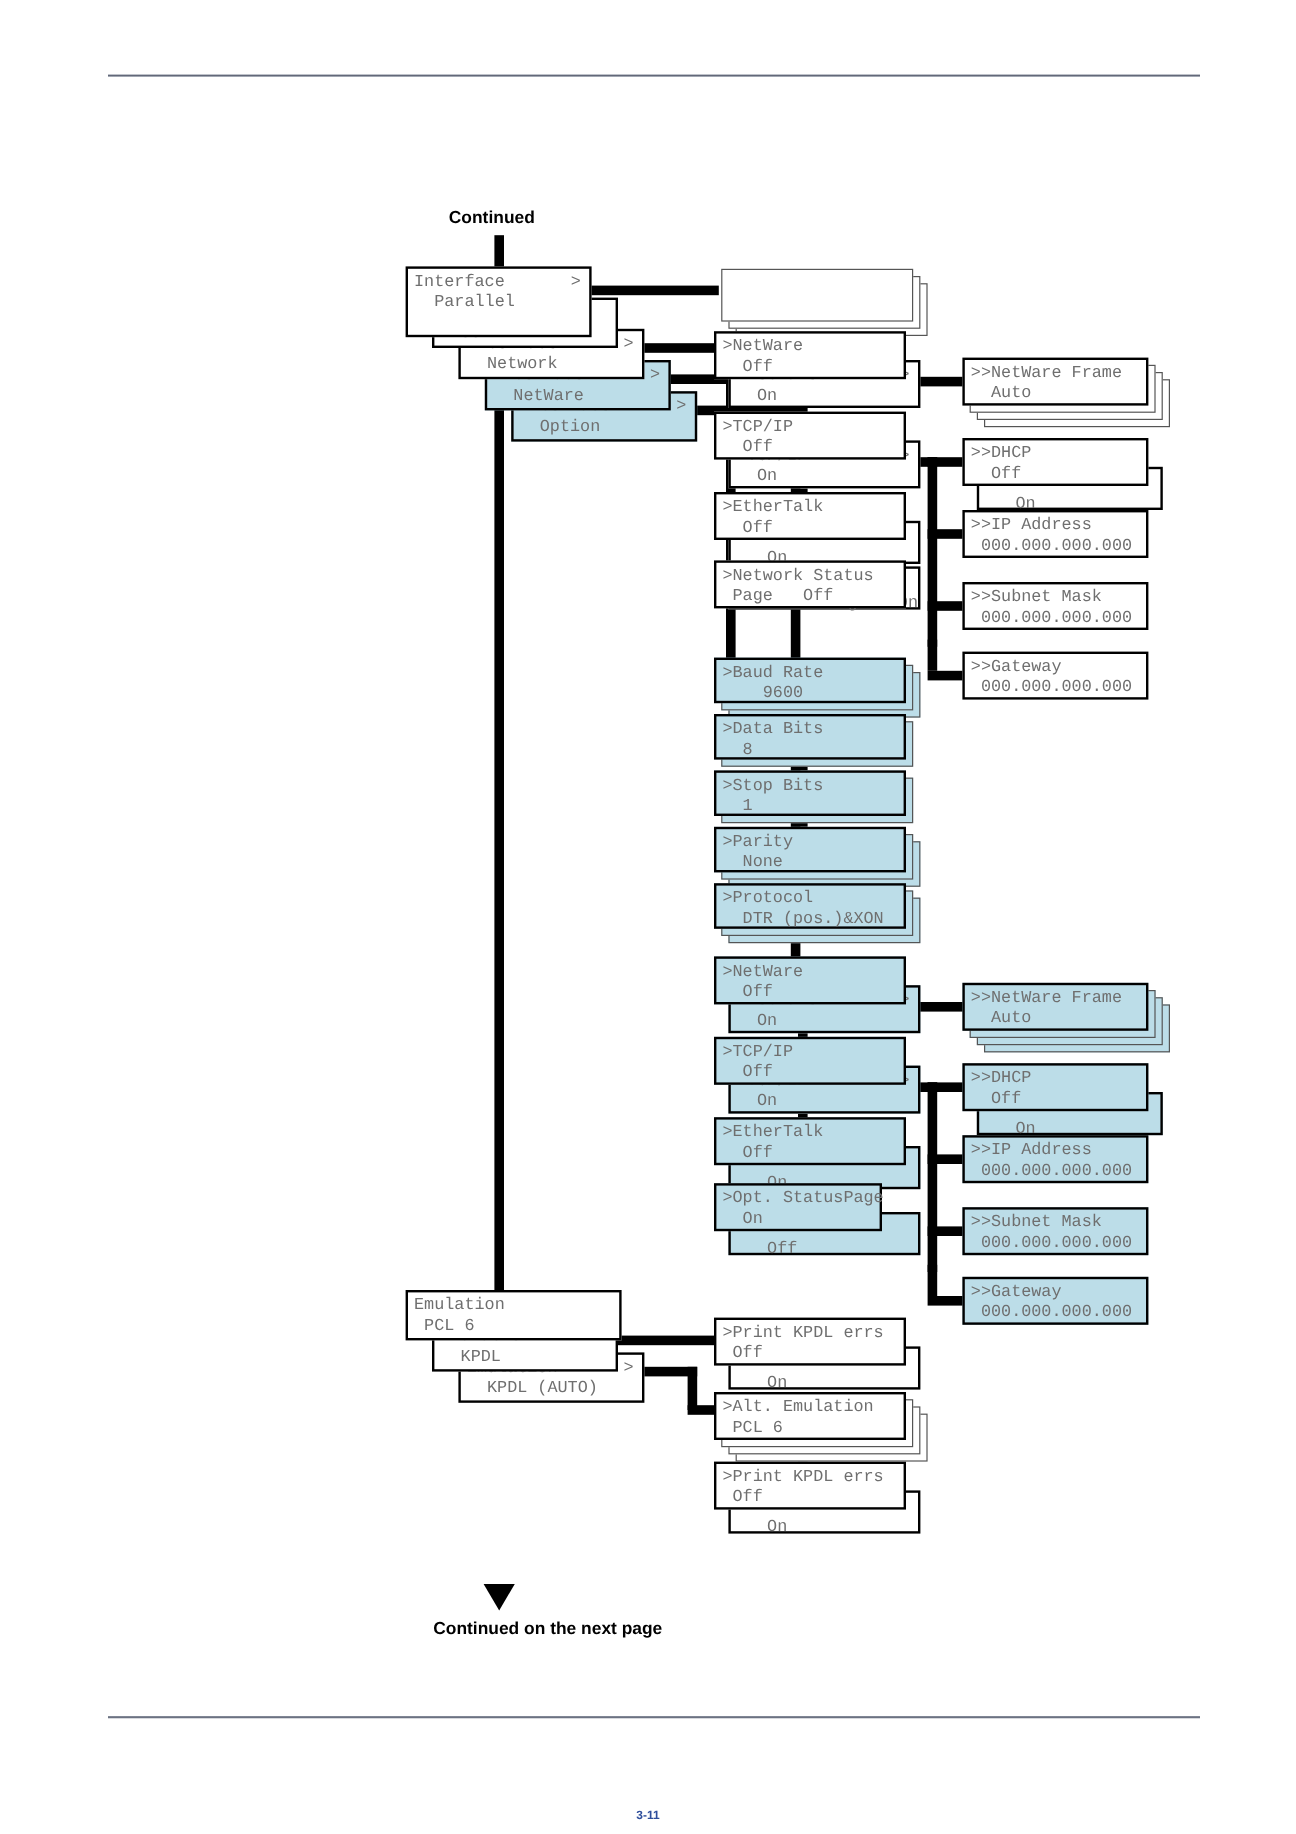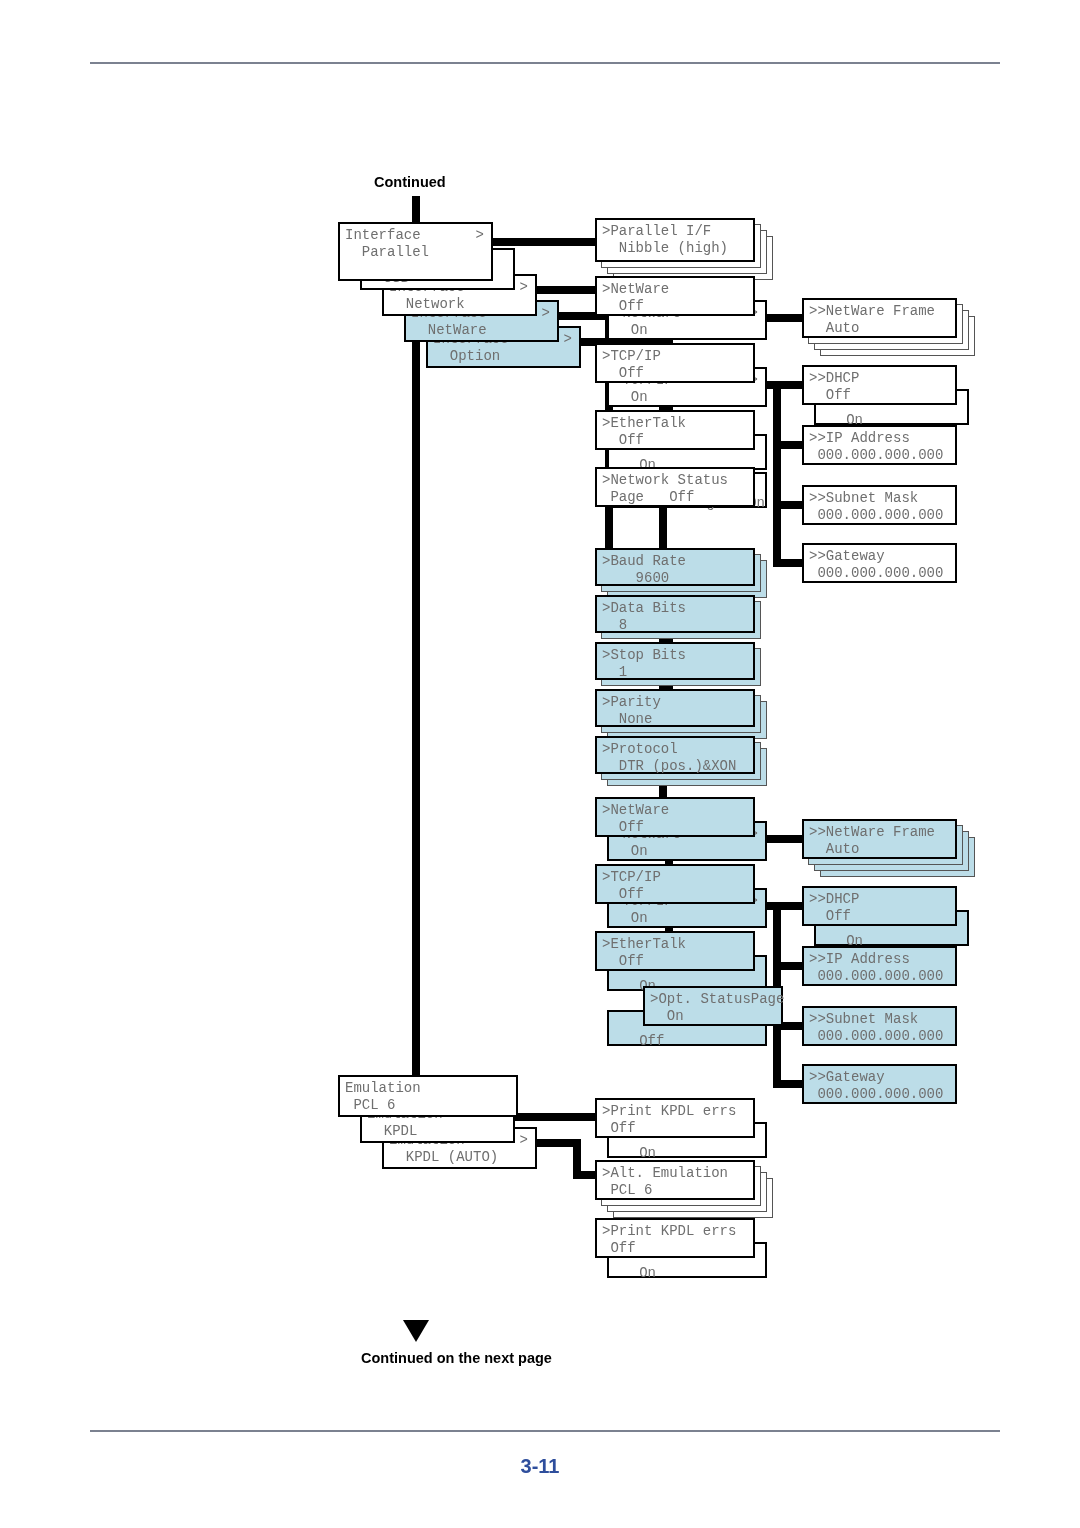--- a/index.html
+++ b/index.html
@@ -6,22 +6,22 @@
   body{width:1080px;height:1528px;position:relative;font-family:"Liberation Sans",sans-serif;overflow:hidden;}
 
   
   #page{position:absolute;inset:0;}
   .rule{position:absolute;left:90px;width:910px;height:2px;
         background:linear-gradient(to bottom,#9aa0ad 0,#5d6373 50%,#9aa0ad 100%);}
   #rule-top{top:62px;}
   #rule-bottom{top:1430px;}
   #header-title{position:absolute;top:74px;left:90px;width:915px;text-align:right;
         color:#283b7a;font-size:14.5px;font-weight:bold;letter-spacing:.1px;}
-  #page-number{position:absolute;top:1455px;left:0;width:1080px;text-align:center;
-        color:#2e4e9c;font-size:20px;font-weight:bold;}
+  #page-number{position:absolute;top:1508px;left:0;width:1080px;text-align:center;
+        color:#2e4e9c;font-size:10px;font-weight:bold;}
 
   
   #diagram{position:absolute;left:0;top:0;width:1080px;height:1420px;}
 
   .lbl{position:absolute;font-size:14.5px;font-weight:bold;color:#000;white-space:nowrap;}
 
   
   .ln{position:absolute;background:#000;}
   .arrow-down{position:absolute;width:0;height:0;border-left:13px solid transparent;
       border-right:13px solid transparent;border-top:22px solid #000;}
@@ -60,22 +60,20 @@
 <span>  Network</span><span class="arw">&gt;</span></div>
       <div class="box" style="left: 360px; top: 248px; width: 155px; height: 42px; z-index: 19;"><span>Interface</span>
 <span>  USB</span></div>
       <div class="box" style="left: 338px; top: 222px; width: 155px; height: 59px; z-index: 20;"><span>Interface</span>
 <span>  Parallel</span><span class="arw">&gt;</span></div>
       <div class="ln" style="left: 412px; top: 264px; width: 8px; height: 818px;"></div>
       <div class="ln" style="left: 489px; top: 238px; width: 110px; height: 8px;"></div>
       <div class="sheet" style="left: 613px; top: 236px; width: 160px; height: 44px;"></div>
       <div class="sheet" style="left: 607px; top: 230px; width: 160px; height: 44px;"></div>
       <div class="sheet" style="left: 601px; top: 224px; width: 160px; height: 44px;"></div>
-      <div class="box" style="left: 595px; top: 218px; width: 160px; height: 44px; z-index: 5;"><span>&gt;Parallel I/F</span>
-<span>  Nibble (high)</span></div>
       <div class="ln" style="left: 533px; top: 286px; width: 66px; height: 8px;"></div>
       <div class="back" style="left: 607px; top: 300px; width: 160px; height: 40px; z-index: 3;"><span>&gt;NetWare</span>
 <span>  On</span><span class="arw">&gt;</span></div>
       <div class="box" style="left: 595px; top: 276px; width: 160px; height: 40px; z-index: 6;"><span>&gt;NetWare</span>
 <span>  Off</span></div>
       <div class="back" style="left: 607px; top: 367px; width: 160px; height: 40px; z-index: 3;"><span>&gt;TCP/IP</span>
 <span>  On</span><span class="arw">&gt;</span></div>
       <div class="box" style="left: 595px; top: 343px; width: 160px; height: 40px; z-index: 6;"><span>&gt;TCP/IP</span>
 <span>  Off</span></div>
       <div class="back" style="left: 607px; top: 434px; width: 160px; height: 36px; z-index: 3; padding-top: 21px;"><span>   On</span></div>
@@ -142,21 +140,21 @@
       <div class="box blue" style="left: 595px; top: 797px; width: 160px; height: 40px; z-index: 6;"><span>&gt;NetWare</span>
 <span>  Off</span></div>
       <div class="back blue" style="left: 607px; top: 888px; width: 160px; height: 40px; z-index: 3;"><span>&gt;TCP/IP</span>
 <span>  On</span><span class="arw">&gt;</span></div>
       <div class="box blue" style="left: 595px; top: 864px; width: 160px; height: 40px; z-index: 6;"><span>&gt;TCP/IP</span>
 <span>  Off</span></div>
       <div class="back blue" style="left: 607px; top: 955px; width: 160px; height: 36px; z-index: 3; padding-top: 21px;"><span>   On</span></div>
       <div class="box blue" style="left: 595px; top: 931px; width: 160px; height: 40px; z-index: 6;"><span>&gt;EtherTalk</span>
 <span>  Off</span></div>
       <div class="back blue" style="left: 607px; top: 1010px; width: 160px; height: 36px; z-index: 3; padding-top: 21px;"><span>   Off</span></div>
-      <div class="box blue" style="left: 595px; top: 986px; width: 140px; height: 40px; z-index: 6; margin-left: 48px;"><span>&gt;Opt. StatusPage</span>
+      <div class="box blue" style="left: 595px; top: 986px; width: 140px; height: 40px; z-index: 6;"><span>&gt;Opt. StatusPage</span>
 <span>  On</span></div>
       <div class="ln" style="left: 665px; top: 861px; width: 8px; height: 15px;"></div>
       <div class="ln" style="left: 665px; top: 928px; width: 8px; height: 15px;"></div>
       <div class="ln" style="left: 665px; top: 991px; width: 8px; height: 19px;"></div>
       <div class="ln" style="left: 763px; top: 835px; width: 43px; height: 8px;"></div>
       <div class="sheet blue" style="left: 820px; top: 837px; width: 155px; height: 40px;"></div>
       <div class="sheet blue" style="left: 814px; top: 831px; width: 155px; height: 40px;"></div>
       <div class="sheet blue" style="left: 808px; top: 825px; width: 155px; height: 40px;"></div>
       <div class="box blue" style="left: 802px; top: 819px; width: 155px; height: 40px; z-index: 5;"><span>&gt;&gt;NetWare Frame</span>
 <span>  Auto</span></div>

